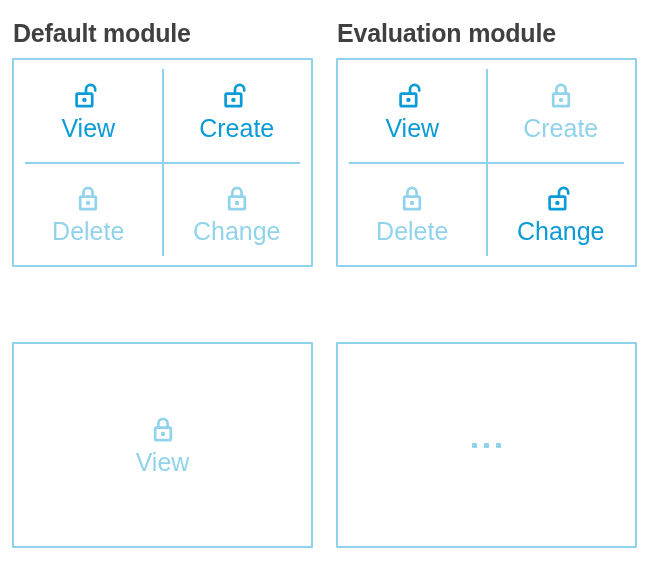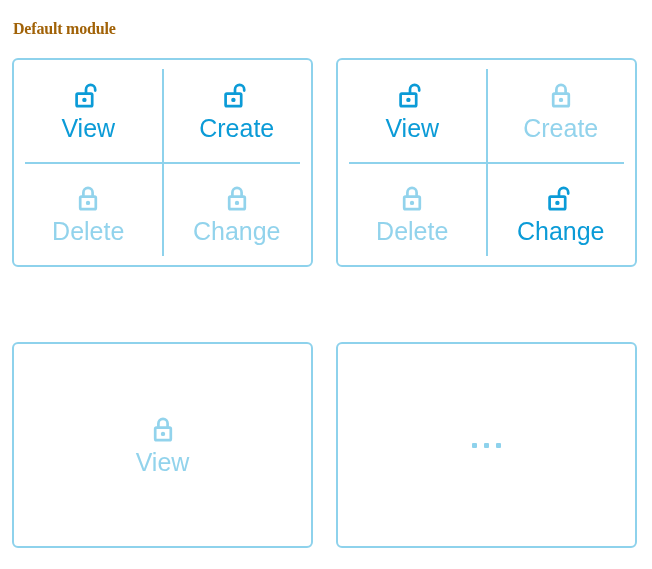--- a/index.html
+++ b/index.html
@@ -18,38 +18,38 @@
 
   #root {
     position: relative;
     width: 652px;
     height: 569px;
   }
 
   
   .module-title {
     position: absolute;
-    font-family: Liberation Serif, serif;
-    font-size: 16px;
+    font-family: Liberation Sans, sans-serif;
+    font-size: 25px;
     font-weight: bold;
-    color: #a16207;
+    color: #404040;
     letter-spacing: -0.2px;
     white-space: nowrap;
     line-height: 1;
   }
   #title-default     { left: 13px;  top: 21px; }
   #title-evaluation  { left: 337px; top: 21px; }
   #title-csv         { left: 13px;  top: 306px; }
 
   
   .panel {
     position: absolute;
     box-sizing: border-box;
     border: 2px solid #8ed2ec;
-    border-radius: 6px;
+    border-radius: 1px;
     background: #ffffff;
   }
   #panel-default    { left: 12px;  top: 58px;  width: 301px; height: 209px; }
   #panel-evaluation { left: 336px; top: 58px;  width: 301px; height: 209px; }
   #panel-csv        { left: 12px;  top: 342px; width: 301px; height: 206px; }
   #panel-extra      { left: 336px; top: 342px; width: 301px; height: 206px; }
 
   
   .quad-grid {
     position: absolute;
@@ -185,20 +185,21 @@
           <path class="lock-stroke" d="M12.4 13.5 V9.5 a4.6 4.6 0 0 1 9.2 0 v4" fill="none" stroke-width="2.7" stroke-linecap="round"></path>
           <rect class="lock-stroke" x="9.2" y="13.6" width="15.6" height="12.6" rx="1.2" fill="none" stroke-width="2.7"></rect>
           <circle class="lock-fill" cx="17" cy="19.9" r="2.2"></circle>
         </svg>
         <div class="perm-label">Change</div>
       </div>
 
     </div>
   </div>
 
+  <div class="module-title" id="title-evaluation">Evaluation module</div>
 
   <div class="panel" id="panel-evaluation">
     <div class="quad-grid">
 
       <div class="divider-h"></div>
       <div class="divider-v"></div>
 
       <div class="quad tl enabled">
         <svg class="perm-icon" viewBox="0 0 34 34">
           <path class="lock-stroke" d="M15 13.5 V9.5 a4.6 4.6 0 0 1 9.2 0 v1.1" fill="none" stroke-width="2.7" stroke-linecap="round"></path>

